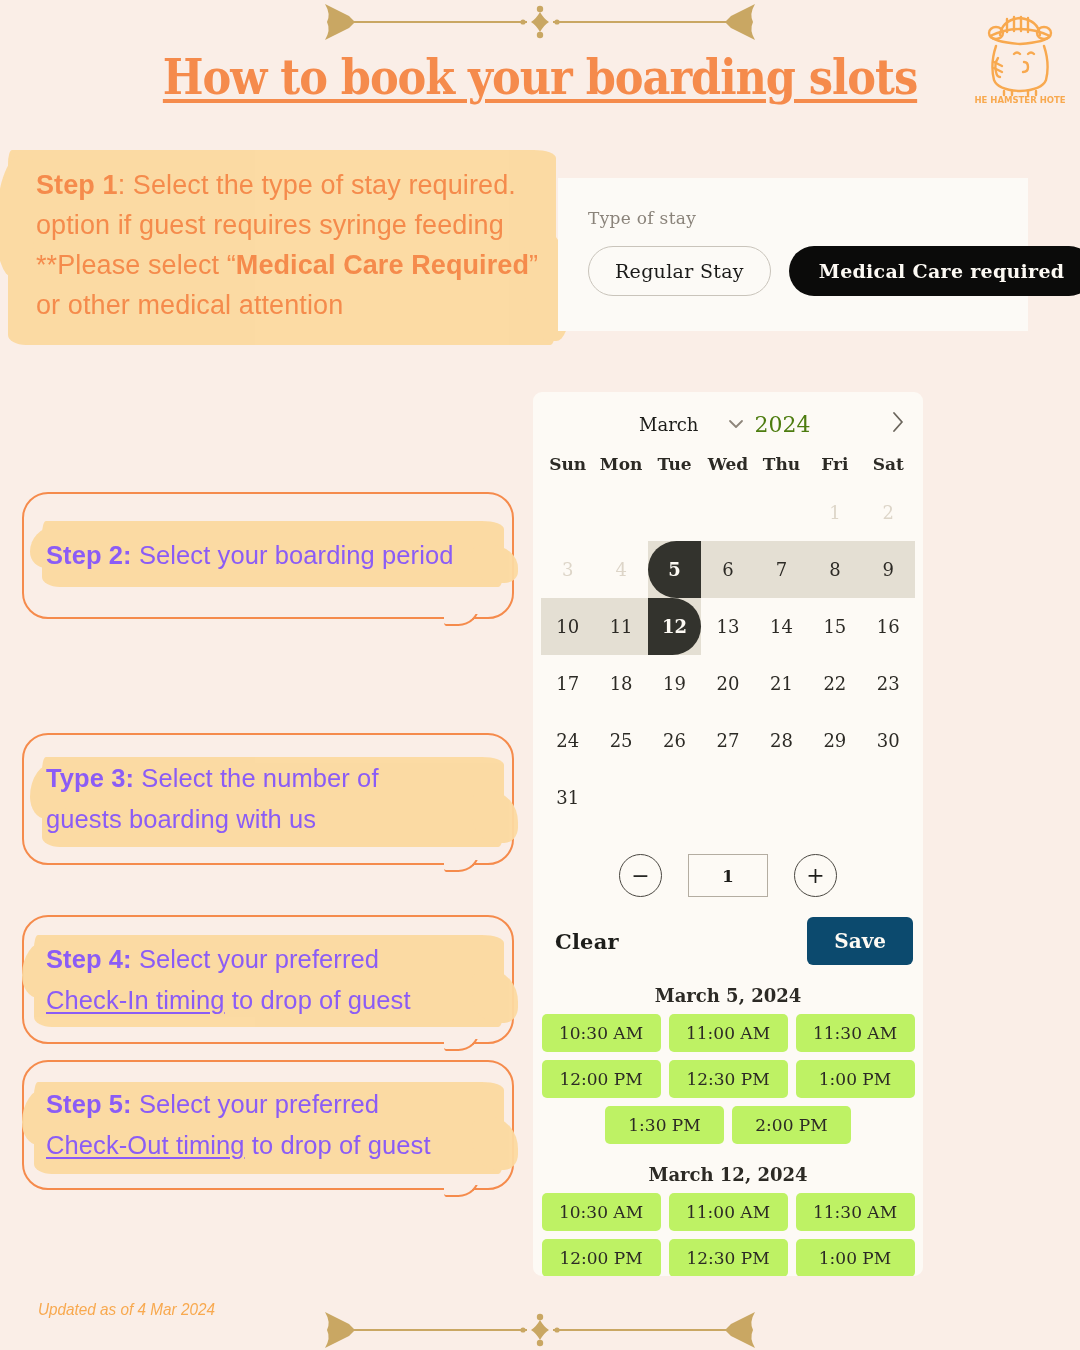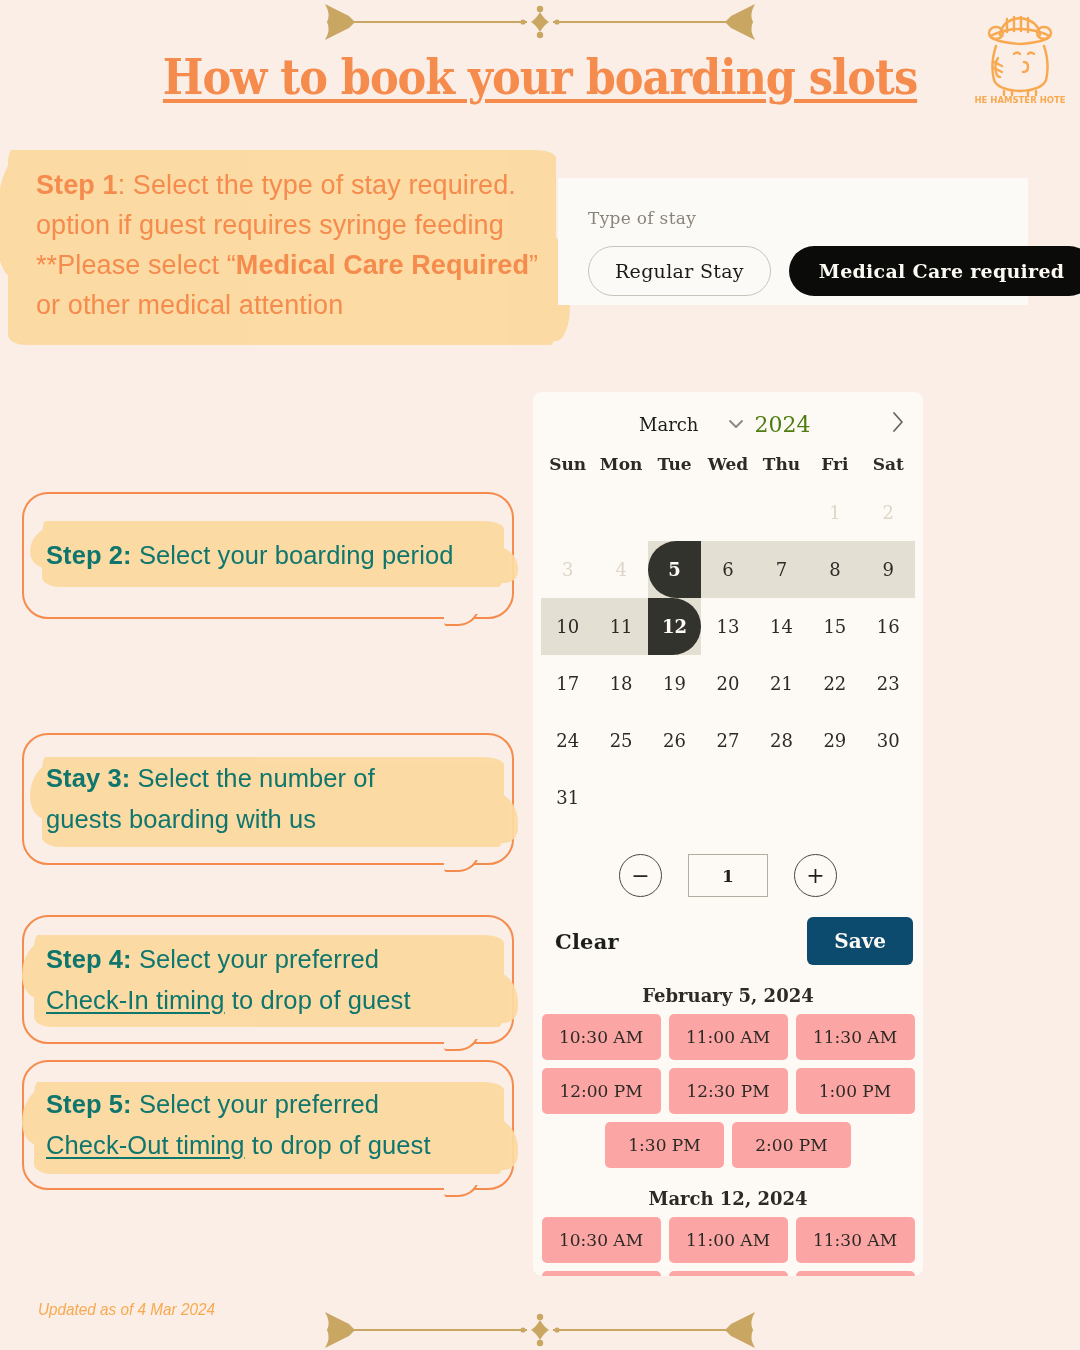--- a/index.html
+++ b/index.html
@@ -103,21 +103,21 @@
     width: 548px;
     height: 195px;
   }
 
   
   .stay-card {
     position: absolute;
     left: 558px;
     top: 178px;
     width: 470px;
-    height: 127px;
+    height: 153px;
     background: #fcfaf6;
     z-index: 3;
     padding: 30px 30px 0 30px;
   }
   .stay-label {
     font-family: "DejaVu Serif", "Liberation Serif", serif;
     font-size: 17px;
     color: #8a837a;
     letter-spacing: .3px;
   }
@@ -170,21 +170,21 @@
     width: 34px; height: 34px;
     border: 2.4px solid #f58b4c;
     border-radius: 0 0 60% 10%;
     border-top: none;
     border-left: none;
     background: #faeee7;
   }
   .bubble-text {
     position: relative;
     z-index: 2;
-    color: #0f766e;
+    color: #8b5cf6;
     font-size: 25.5px;
     line-height: 41px;
     letter-spacing: .1px;
     padding: 0 22px;
   }
   .bubble-text b { font-weight: bold; }
   .bubble-text u { text-decoration: underline; text-decoration-thickness: 2px; text-underline-offset: 3px; }
 
   .bubble-inner {
     position: relative;
@@ -354,22 +354,22 @@
   }
   .slot-row {
     display: flex;
     justify-content: center;
     gap: 8px;
     margin-bottom: 8px;
     padding: 0 9px;
   }
   .slot {
     flex: 0 0 119px;
-    height: 46px;
-    background: #fca5a5;
+    height: 38px;
+    background: #bef264;
     border-radius: 5px;
     display: flex;
     align-items: center;
     justify-content: center;
     font-size: 17px;
     color: #2c2a25;
   }
 
   
   .updated {
@@ -462,21 +462,21 @@
     </div>
   </div>
   <div class="tail"></div>
 </div>
 
 <div class="bubble" id="bubble-3">
   <div class="brush"></div>
   <div class="bubble-inner">
     <div class="bubble-text">
       <div>
-        <b>Stay 3:</b><span> Select the number of</span>
+        <b>Type 3:</b><span> Select the number of</span>
       </div>
       <div>guests boarding with us</div>
     </div>
   </div>
   <div class="tail"></div>
 </div>
 
 <div class="bubble" id="bubble-4">
   <div class="brush"></div>
   <div class="bubble-inner">
@@ -667,21 +667,21 @@
     <div class="step-value">1</div>
     <div class="step-btn">+</div>
   </div>
 
   <div class="actions">
     <div class="clear-btn">Clear</div>
     <div class="save-btn">Save</div>
   </div>
 
   <div id="slot-groups">
-      <div class="slot-date">February 5, 2024</div>
+      <div class="slot-date">March 5, 2024</div>
       <div class="slot-row">
         <div class="slot">10:30 AM</div>
         <div class="slot">11:00 AM</div>
         <div class="slot">11:30 AM</div>
       </div>
       <div class="slot-row">
         <div class="slot">12:00 PM</div>
         <div class="slot">12:30 PM</div>
         <div class="slot">1:00 PM</div>
       </div>

